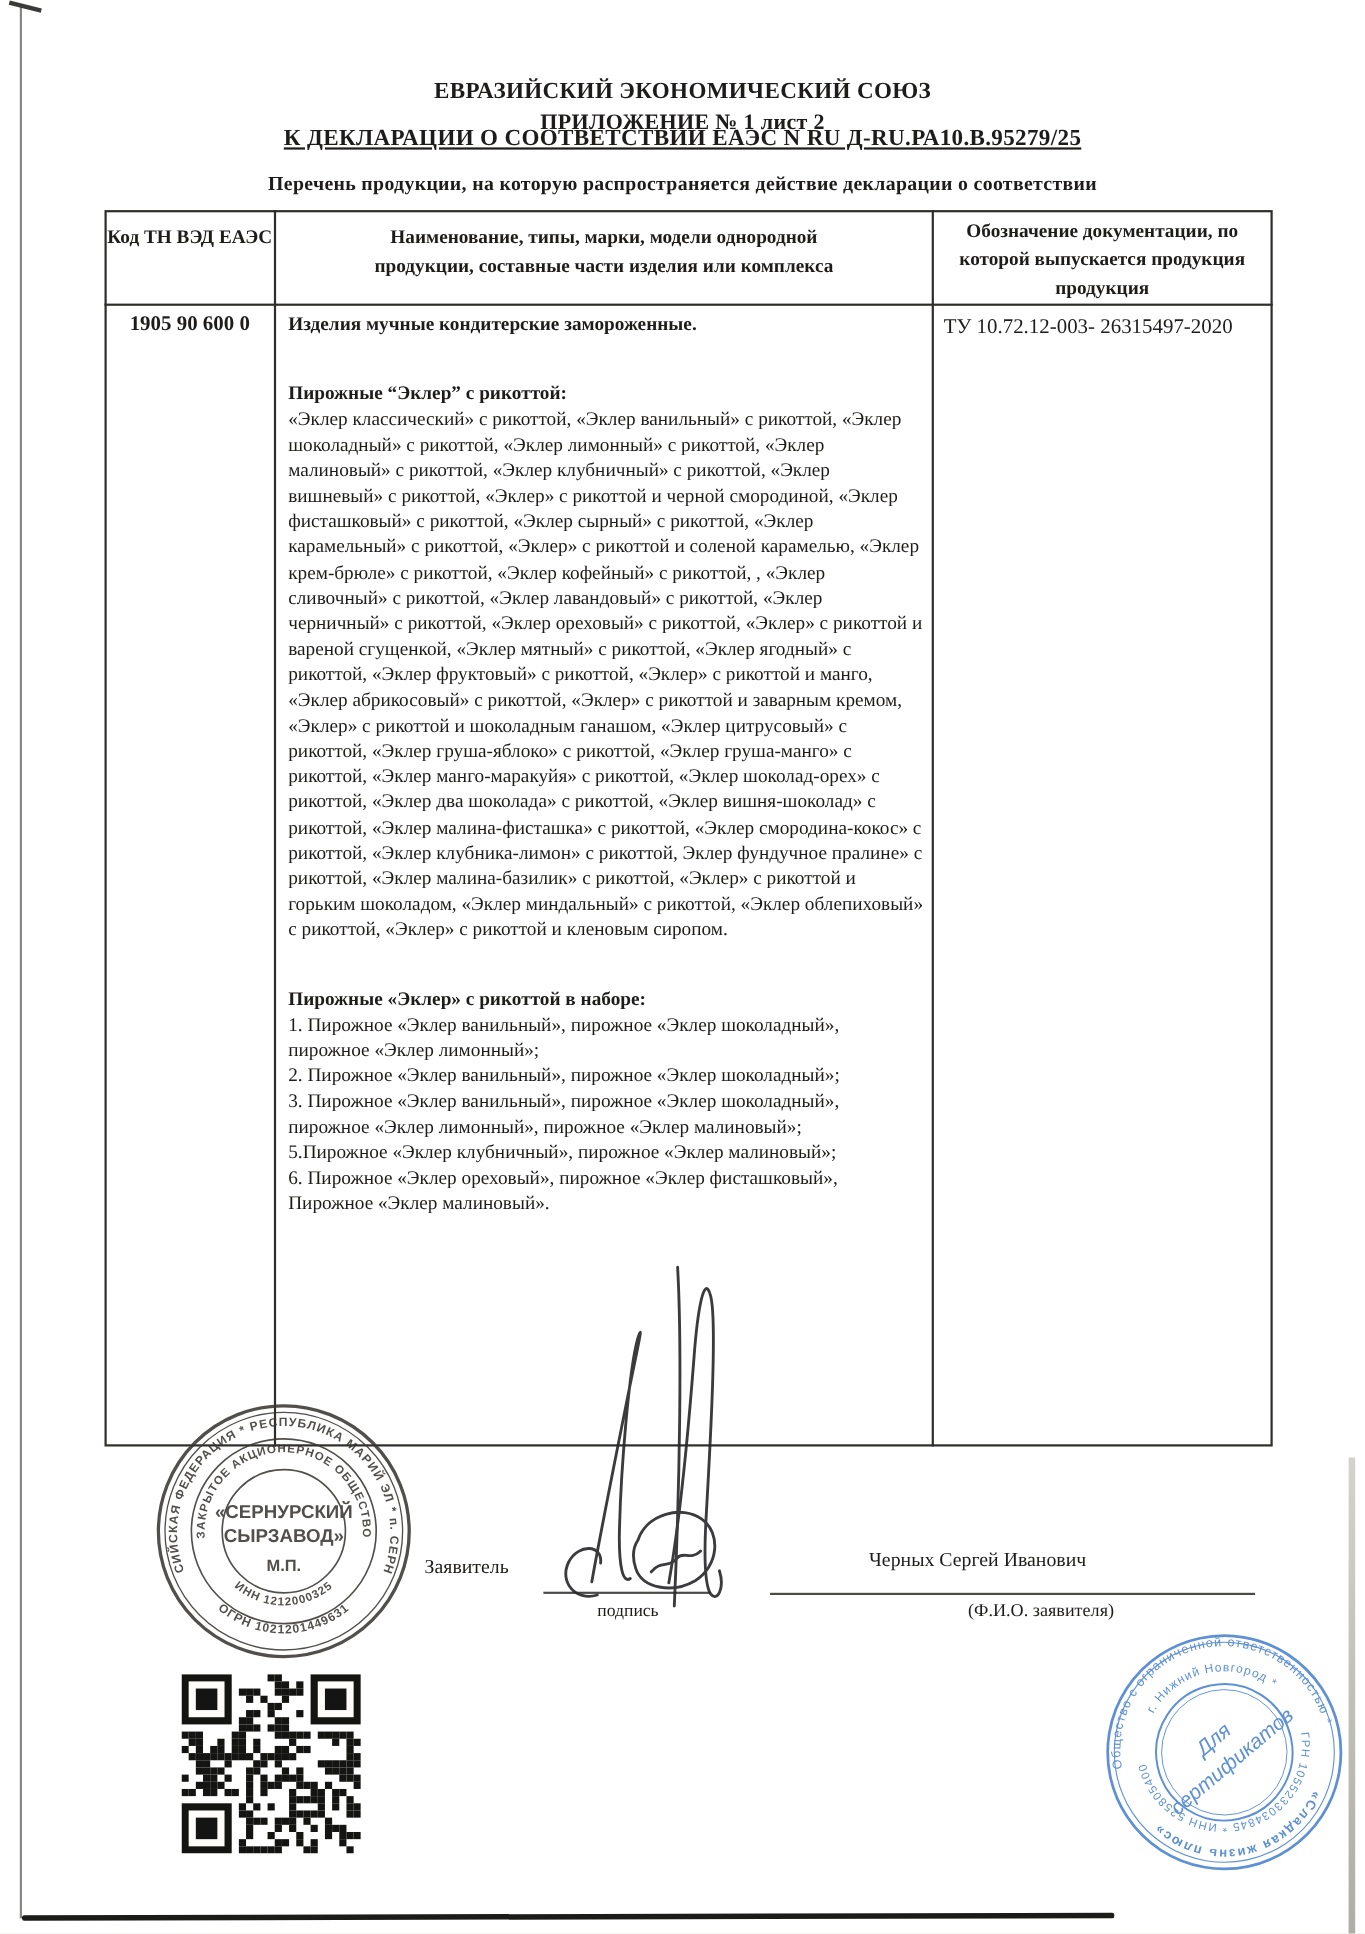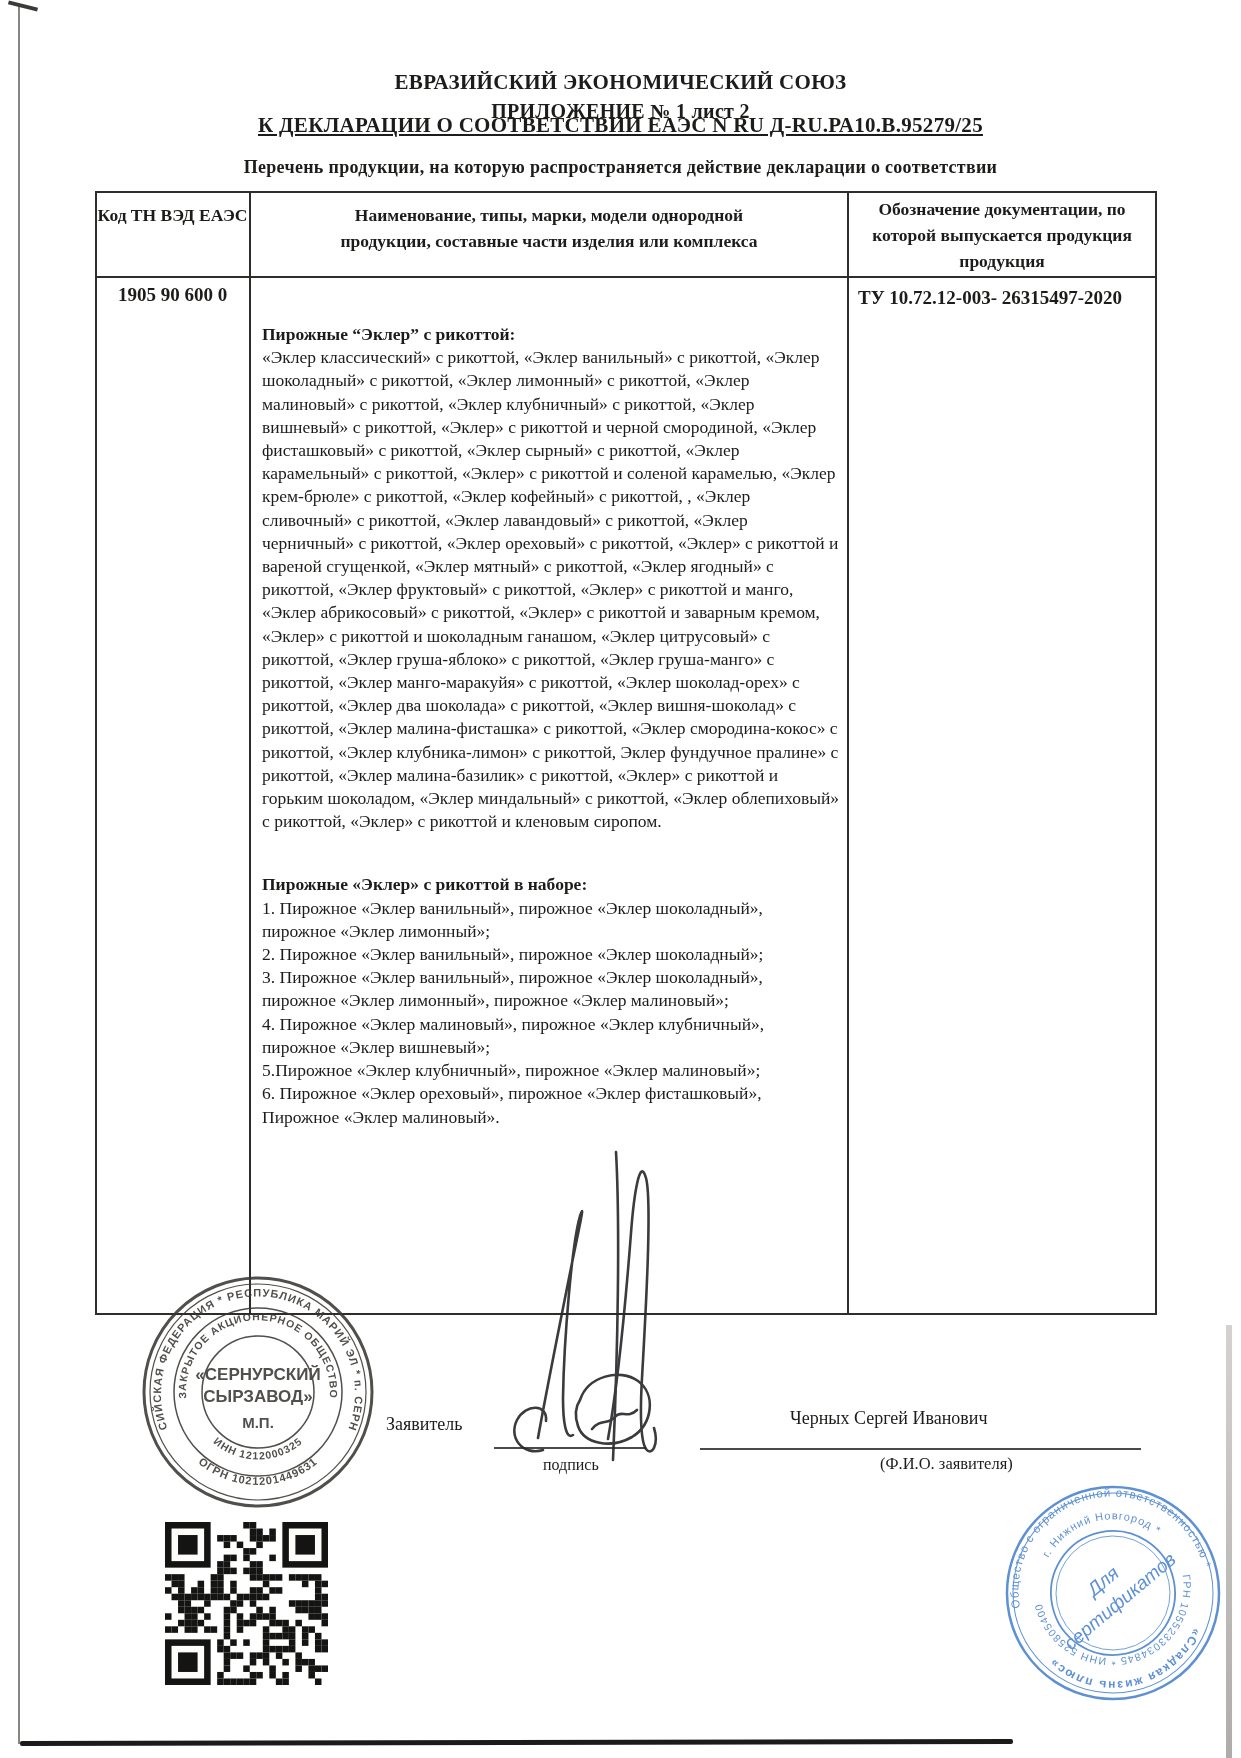--- a/index.html
+++ b/index.html
@@ -32,21 +32,21 @@
   .th { position:absolute; text-align:center; font-weight:bold; font-size:17.5px; line-height:26px; }
   .th-c1 { left:95px;  top:202px; width:155px; }
   .th-c2 { left:309px; top:202px; width:480px; }
   .th-c3 { left:852px; top:196px; width:300px; }
 
   
   .code-cell { position:absolute; left:95px; top:284px; width:155px; text-align:center; font-weight:bold; font-size:19px; white-space:nowrap; }
   .prod-cell { position:absolute; left:262px; top:283px; width:578px; font-size:17.5px; line-height:23.2px; }
   .prod-intro { font-weight:bold; }
   .group-title { font-weight:bold; margin-top:40px; }
-  .doc-tu  { position:absolute; left:858px; top:287px; width:300px; font-weight:bold; font-size:19px; white-space:nowrap; }
+  .doc-tu  { position:absolute; left:858px; top:287px; width:300px; font-weight:normal; font-size:19px; white-space:nowrap; }
   .doc-desc{ position:absolute; left:858px; top:314px; width:248px; font-size:18px; line-height:27px; }
 
   
   .label { position:absolute; font-size:17px; }
   .applicant { left:375px; top:1414px; font-size:18px;margin-left:11px; }
   .sig-line  { position:absolute; left:494px; top:1447px; width:152px; height:2px; background:#4a4a47; }
   .sig-caption { left:543px; top:1456px; font-size:16px; }
   .fio-name  { left:790px; top:1408px; font-size:18px; }
   .fio-line  { position:absolute; left:700px; top:1448px; width:441px; height:2px; background:#4a4a47; }
   .fio-caption { left:880px; top:1454px; font-size:16.5px; }
@@ -78,27 +78,27 @@
   <div class="tbl-vline v2"></div>
   <div class="tbl-hline"></div>
 
   <div class="th th-c1">Код ТН ВЭД ЕАЭС</div>
   <div class="th th-c3">Обозначение документации, по которой выпускается продукция продукция</div>
   <div class="th th-c2">Наименование, типы, марки, модели однородной продукции, составные части изделия или комплекса</div>
 
   <div class="code-cell">1905 90 600 0</div>
 
   <div class="prod-cell">
+    <div class="prod-intro">Изделия мучные  кондитерские замороженные.</div>
     <div class="group-title">Пирожные “Эклер” с рикоттой:</div>
     <div>«Эклер классический» с рикоттой, «Эклер ванильный» с рикоттой, «Эклер шоколадный» с рикоттой, «Эклер лимонный» с рикоттой, «Эклер малиновый» с рикоттой, «Эклер клубничный» с рикоттой, «Эклер вишневый» с рикоттой, «Эклер» с рикоттой и черной смородиной, «Эклер фисташковый» с рикоттой, «Эклер сырный» с рикоттой, «Эклер карамельный» с рикоттой, «Эклер» с рикоттой и соленой карамелью,  «Эклер крем-брюле» с рикоттой, «Эклер кофейный» с рикоттой, , «Эклер сливочный» с рикоттой, «Эклер лавандовый» с рикоттой, «Эклер черничный» с рикоттой, «Эклер ореховый» с рикоттой,  «Эклер» с рикоттой и вареной сгущенкой, «Эклер мятный» с рикоттой, «Эклер ягодный» с рикоттой, «Эклер фруктовый» с рикоттой,  «Эклер» с рикоттой и манго,  «Эклер абрикосовый» с рикоттой,  «Эклер» с рикоттой и заварным кремом, «Эклер» с рикоттой и шоколадным ганашом, «Эклер цитрусовый» с рикоттой, «Эклер груша-яблоко» с рикоттой,  «Эклер груша-манго» с рикоттой, «Эклер манго-маракуйя» с рикоттой,  «Эклер шоколад-орех» с рикоттой, «Эклер два шоколада» с рикоттой, «Эклер вишня-шоколад» с рикоттой, «Эклер малина-фисташка» с рикоттой, «Эклер смородина-кокос» с рикоттой, «Эклер клубника-лимон» с рикоттой, Эклер фундучное пралине» с рикоттой, «Эклер малина-базилик» с рикоттой,  «Эклер» с рикоттой и горьким шоколадом, «Эклер миндальный» с рикоттой, «Эклер облепиховый» с рикоттой, «Эклер» с рикоттой и кленовым сиропом.</div>
     <div class="group-title">Пирожные «Эклер» с рикоттой в наборе:</div>
     <div>1. Пирожное «Эклер ванильный», пирожное «Эклер шоколадный», пирожное «Эклер лимонный»;</div>
     <div>2. Пирожное «Эклер ванильный», пирожное «Эклер шоколадный»;</div>
     <div>3. Пирожное «Эклер ванильный», пирожное «Эклер шоколадный», пирожное «Эклер лимонный», пирожное «Эклер малиновый»;</div>
-    <div>4. Пирожное «Эклер малиновый», пирожное «Эклер клубничный», пирожное «Эклер вишневый»;</div>
     <div>5.Пирожное «Эклер клубничный», пирожное «Эклер малиновый»;</div>
     <div>6. Пирожное «Эклер ореховый», пирожное «Эклер фисташковый», Пирожное «Эклер малиновый».</div>
   </div>
 
   <div class="doc-tu">ТУ 10.72.12-003- 26315497-2020</div>
 
   <div class="label applicant">Заявитель</div>
   <div class="sig-line"></div>
   <div class="label sig-caption">подпись</div>
   <div class="label fio-name">Черных Сергей Иванович</div>

